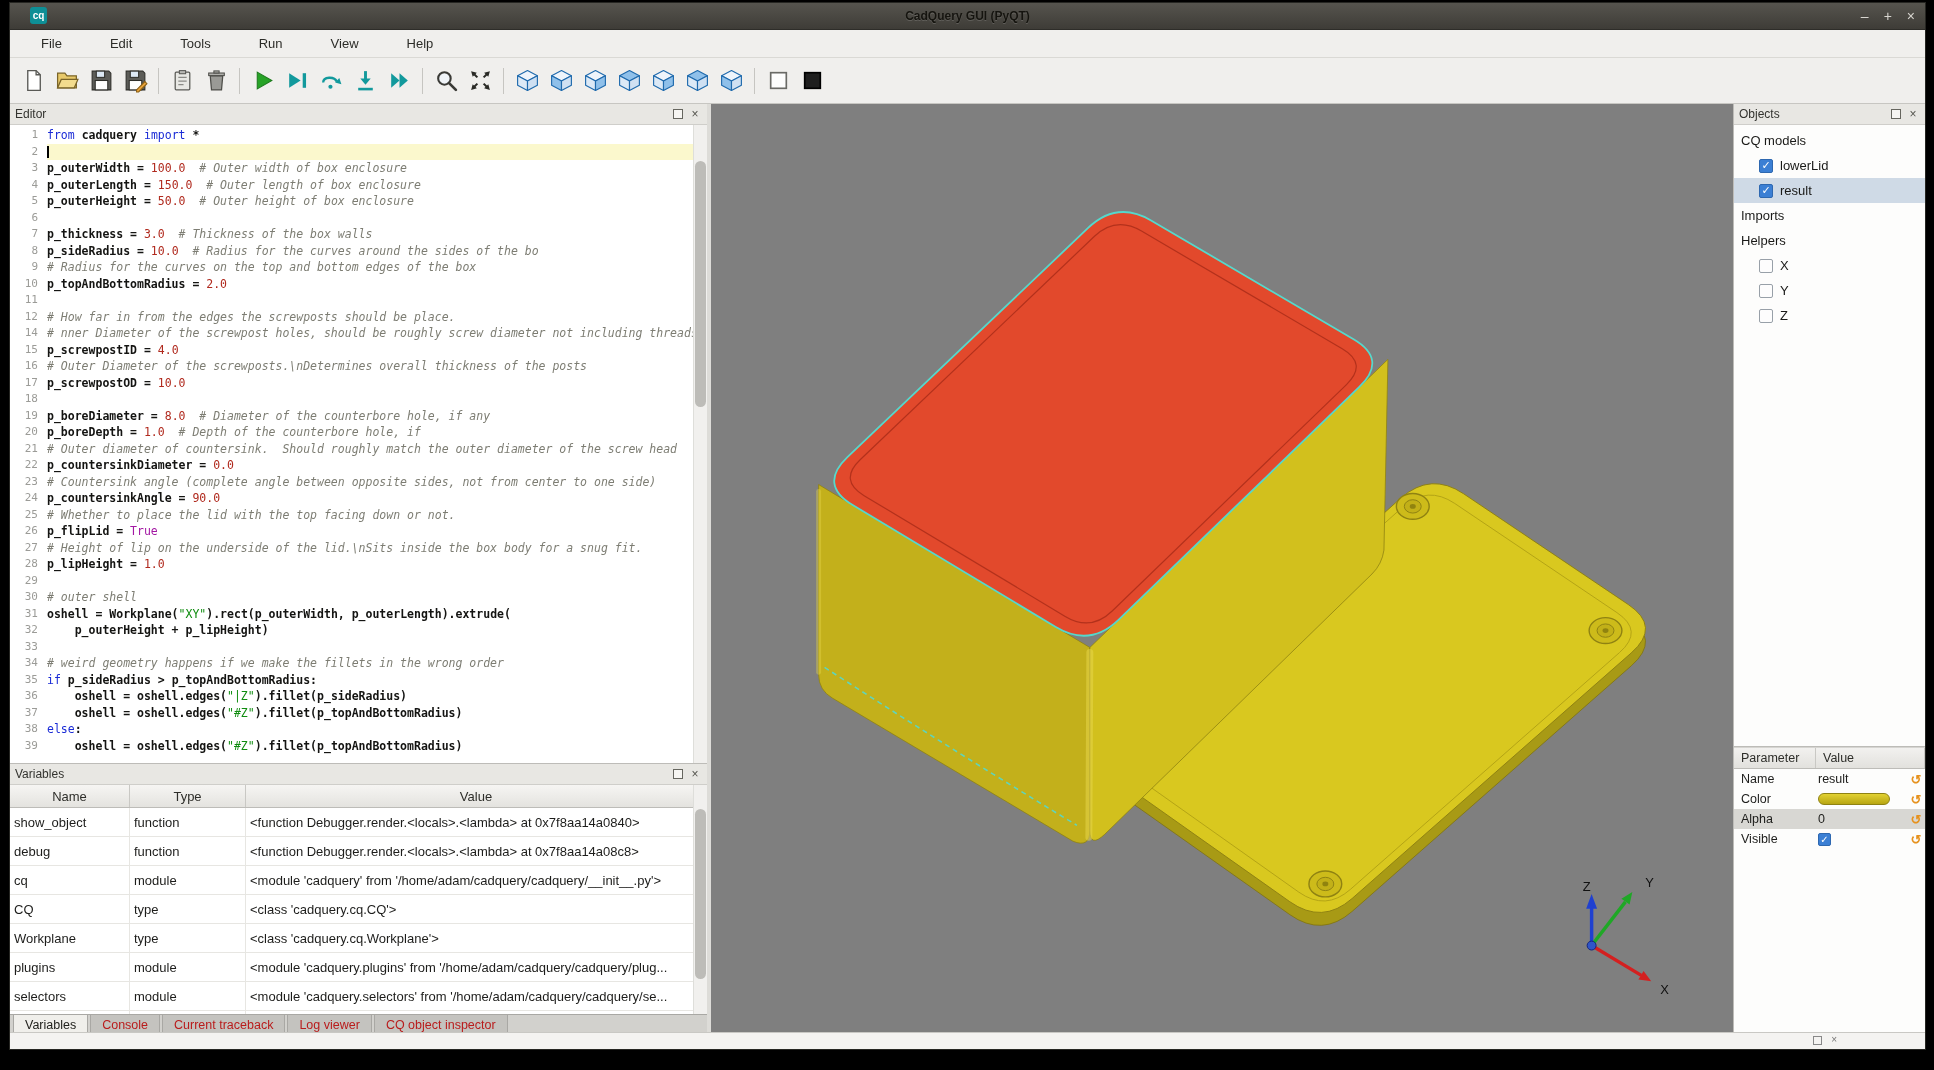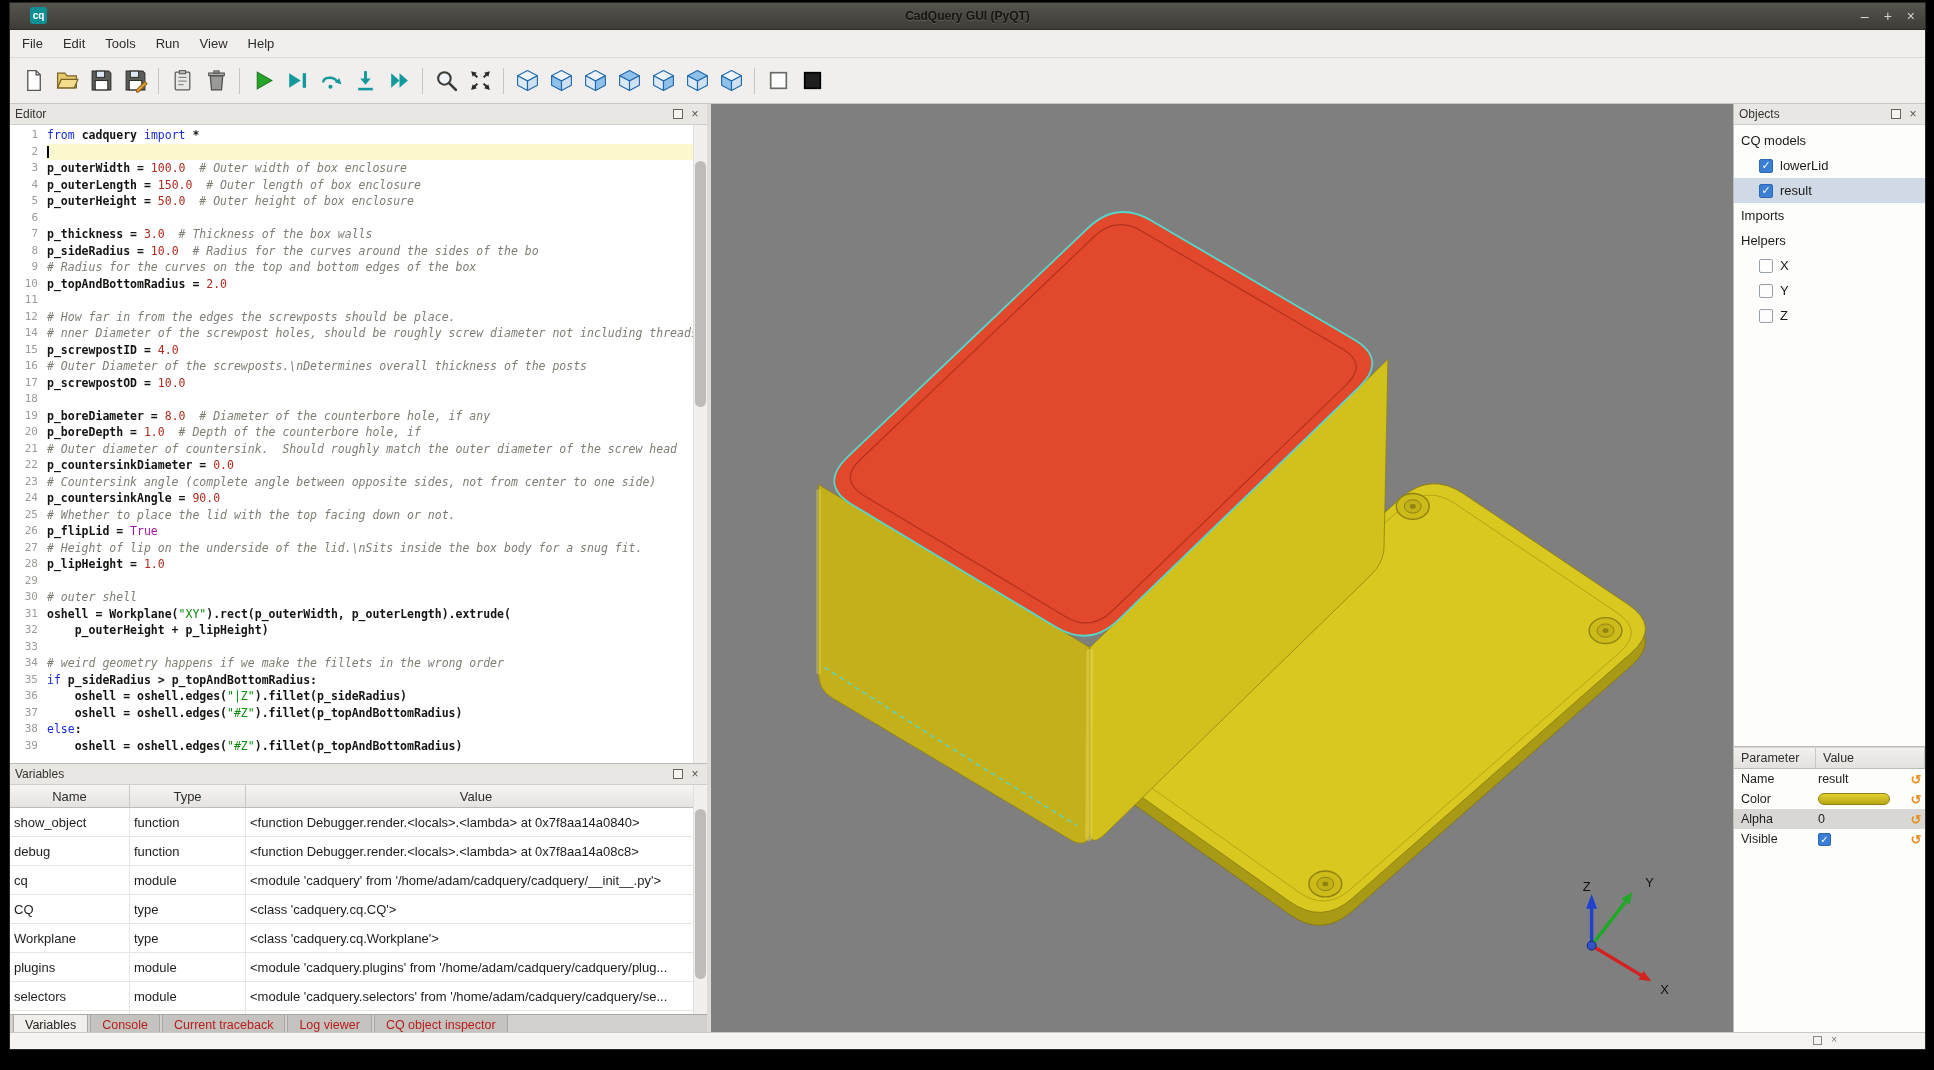--- a/index.html
+++ b/index.html
@@ -7,21 +7,21 @@
   .window{position:absolute;left:9px;top:2px;width:1917px;height:1048px;background:#edecea;display:flex;flex-direction:column;border:1px solid #262622;box-sizing:border-box;}
 
   
   .titlebar{height:26px;flex:none;background:linear-gradient(#56544e,#3e3c37);display:flex;align-items:center;position:relative;border-bottom:1px solid #2e2d29;}
   .logo{position:absolute;left:20px;top:4px;width:17px;height:17px;background:#0e8f96;border-radius:3px;color:#fff;font-size:10px;font-weight:bold;display:flex;align-items:center;justify-content:center;}
   .title{flex:1;text-align:center;font-size:12px;font-weight:bold;color:#15140f;text-shadow:0 1px 0 rgba(255,255,255,.15);}
   .controls{position:absolute;right:10px;top:0;height:26px;display:flex;gap:15px;align-items:center;color:#d8d6d0;font-size:14px;}
   .wbtn{cursor:default;line-height:1;}
 
   
-  .menubar{height:27px;flex:none;background:#f0efed;display:flex;align-items:center;padding-left:2px;border-bottom:1px solid #dad9d5;}
+  .menubar{height:27px;flex:none;background:#f0efed;display:flex;align-items:center;padding-left:21px;border-bottom:1px solid #dad9d5;gap:28px;}
   .menu-item{padding:4px 10px;font-size:13px;color:#2c2c28;}
 
   
   .toolbar{height:45px;flex:none;background:#f0efed;border-bottom:1px solid #c7c6c2;display:flex;align-items:center;padding-left:6px;}
   .tb-btn{width:34px;height:38px;border:none;background:transparent;display:flex;align-items:center;justify-content:center;padding:0;}
   .tb-btn svg{width:25px;height:25px;}
   .tb-sep{width:1px;height:26px;background:#c6c5c1;margin:0 6px;flex:none;}
 
   
   .main{flex:1;display:flex;min-height:0;}

